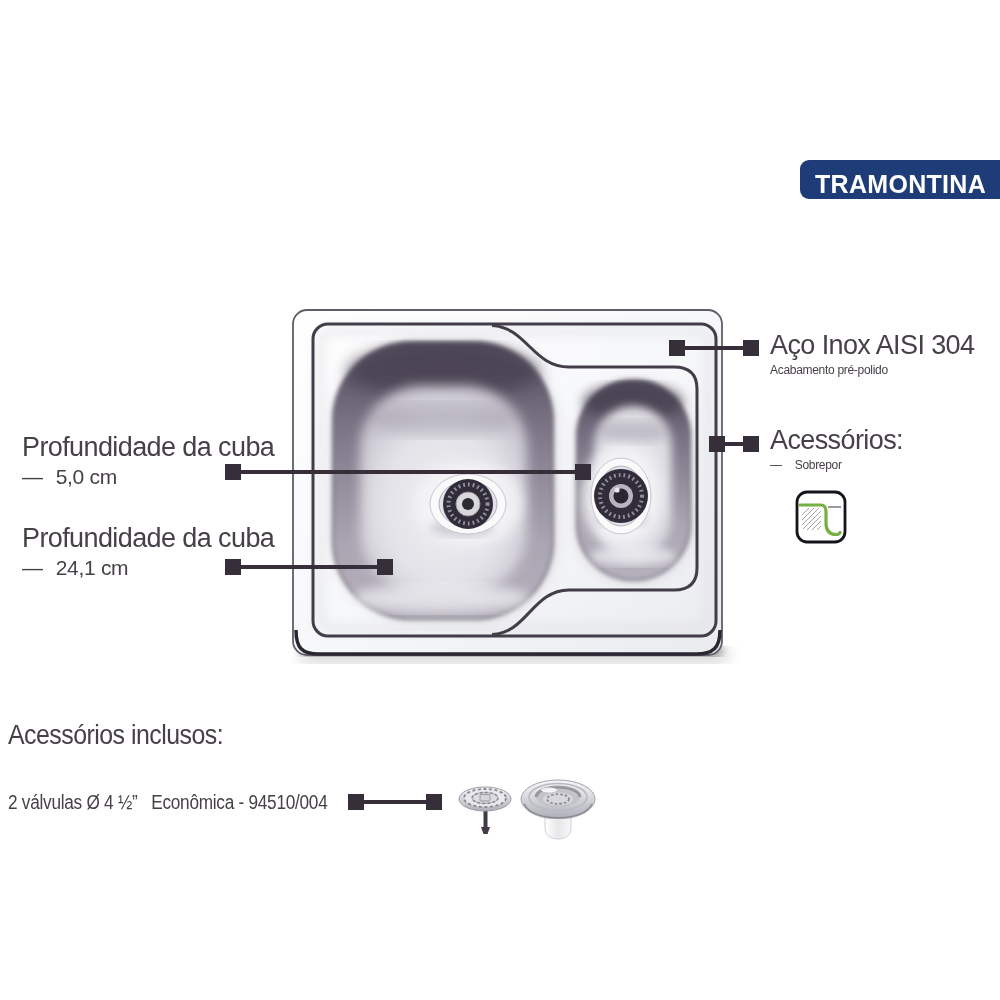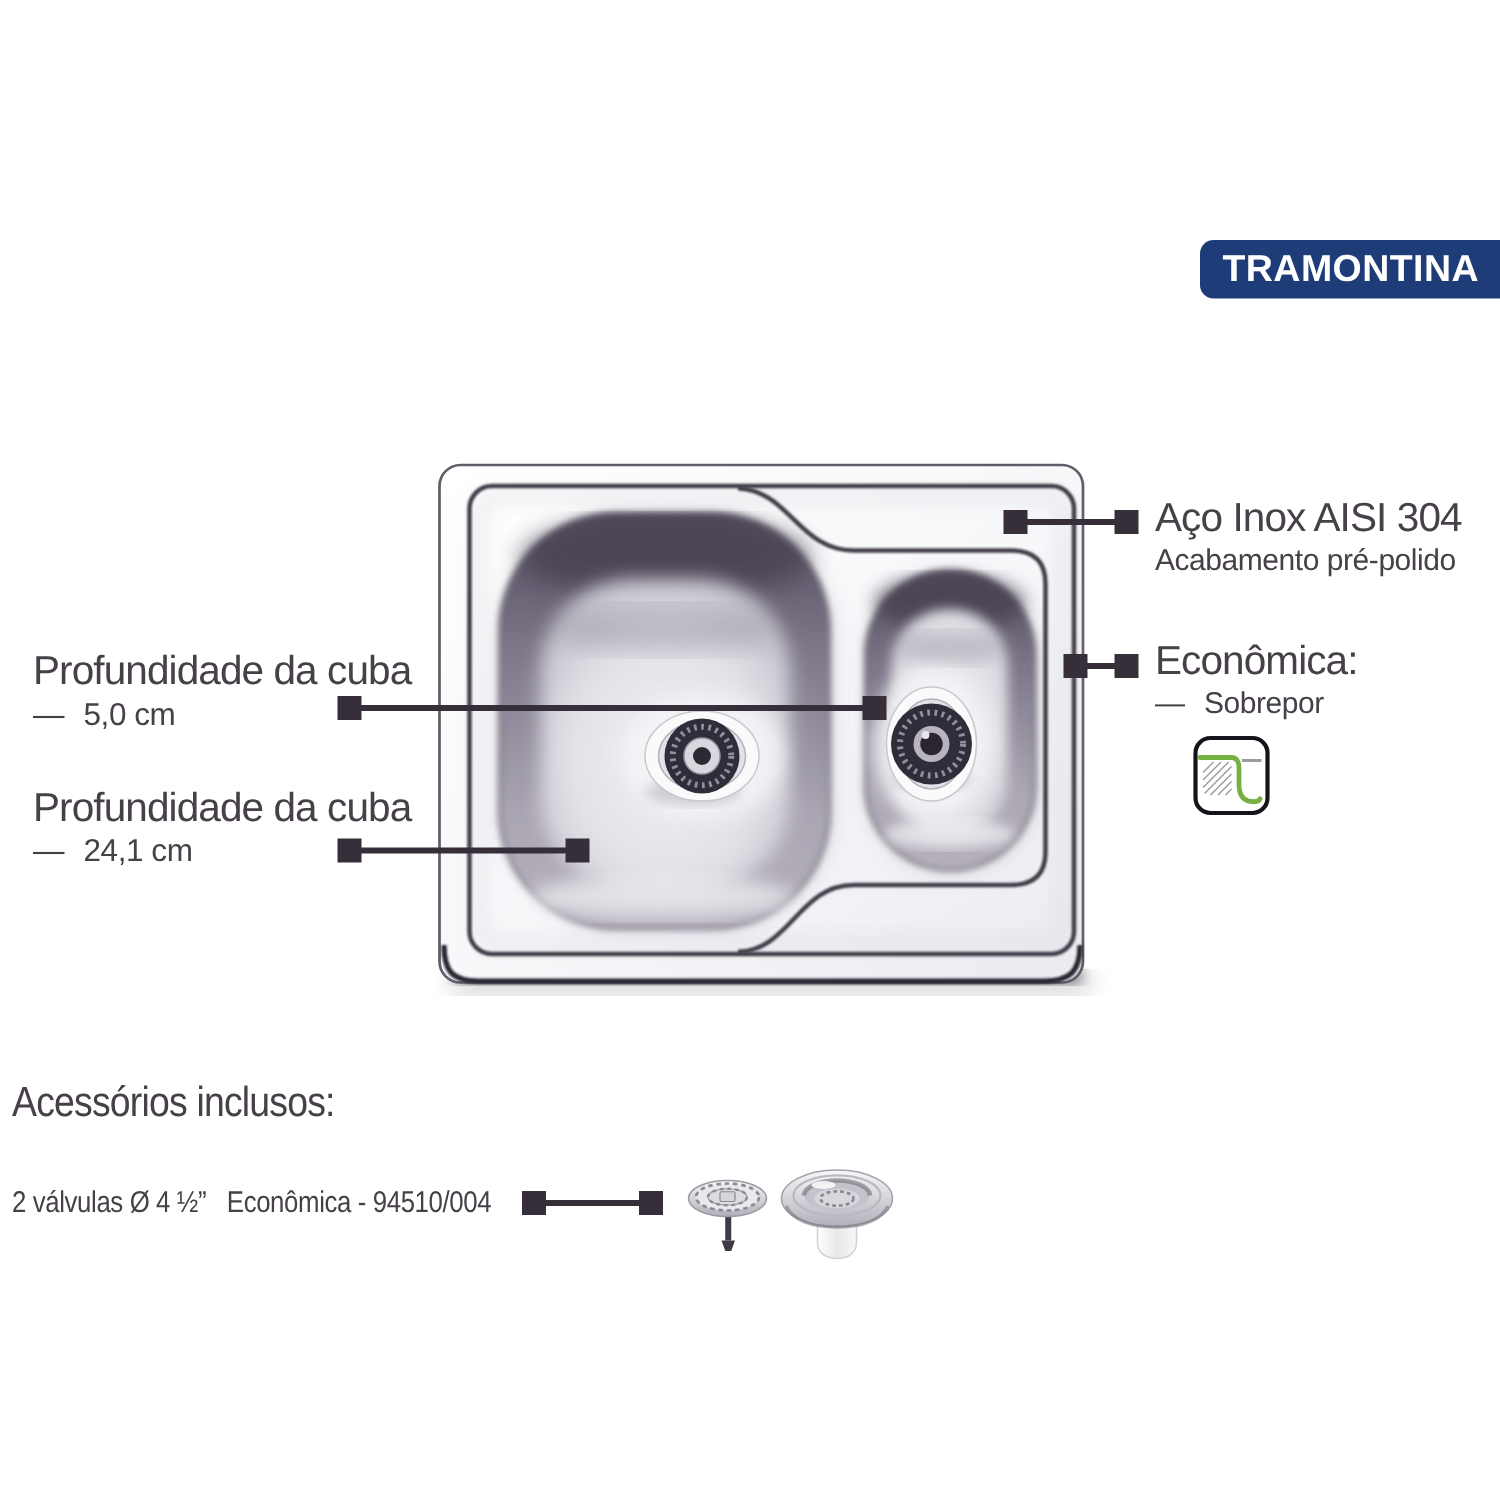--- a/index.html
+++ b/index.html
@@ -1,23 +1,23 @@
 <!DOCTYPE html>
 <html style="--brand_bg: #1e3c78; --brand_fg: #ffffff; --text: #474049; --line: #362f39; --icon_green: #76b043;"><head>
 <meta charset="utf-8">
 <style>
   html,body{margin:0;padding:0;}
   body{width:1000px;height:1000px;background:#fff;font-family:"Liberation Sans",sans-serif;}
   .page{position:relative;width:1000px;height:1000px;background:#fff;overflow:hidden;}
   .brand-badge{position:absolute;left:800px;top:160px;width:201px;height:39px;background:var(--brand_bg);
-    border-radius:9px 0 0 9px;display:flex;align-items:center;justify-content:center;}
+    border-radius:9px 0 0 9px;display:flex;align-items:flex-end;justify-content:center;}
   .brand-badge span{color:var(--brand_fg);font-weight:bold;font-size:25px;letter-spacing:.3px;}
   .callout{position:absolute;color:var(--text);}
   .callout .title{font-size:27px;line-height:1.05;letter-spacing:-0.6px;}
-  .callout .sub{font-size:20px;line-height:1.05;letter-spacing:-0.3px;margin-top:5px;}
+  .callout .sub{font-size:12px;line-height:1.05;letter-spacing:-0.3px;margin-top:5px;}
   .dashrow{display:flex;gap:13px;align-items:baseline;}
   .hline{position:absolute;height:4px;background:var(--line);}
   .sq{position:absolute;width:16px;height:16px;background:var(--line);}
   .acc-title{position:absolute;left:8px;top:719px;font-size:28px;color:var(--text);letter-spacing:-0.6px;transform:scaleX(0.89);transform-origin:left;}
   .acc-line{position:absolute;left:8px;top:791px;font-size:20px;color:var(--text);letter-spacing:-0.3px;display:flex;gap:16px;transform:scaleX(0.86);transform-origin:left;}
 </style>
 </head>
 <body>
 
 <div class="page">
@@ -167,21 +167,21 @@
   <div class="brand-badge">
     <span>TRAMONTINA</span>
   </div>
 
   <div class="callout" style="left:770px;top:331px;">
     <div class="title">Aço Inox AISI 304</div>
     <div class="sub">Acabamento pré-polido</div>
   </div>
 
   <div class="callout" style="left:770px;top:426px;">
-    <div class="title">Econômica:</div>
+    <div class="title">Acessórios:</div>
     <div class="sub dashrow">
       <span>—</span>
       <span>Sobrepor</span>
     </div>
   </div>
 
   <svg style="position:absolute;left:795px;top:490px;" width="52" height="54" viewBox="0 0 52 54">
     <rect x="2" y="2" width="48" height="50" rx="10" fill="#ffffff" stroke="#16141a" stroke-width="2.8"></rect>
     <g stroke="#9a9aa0" stroke-width="0.9">
       <line x1="7" y1="25" x2="14" y2="18"></line>

